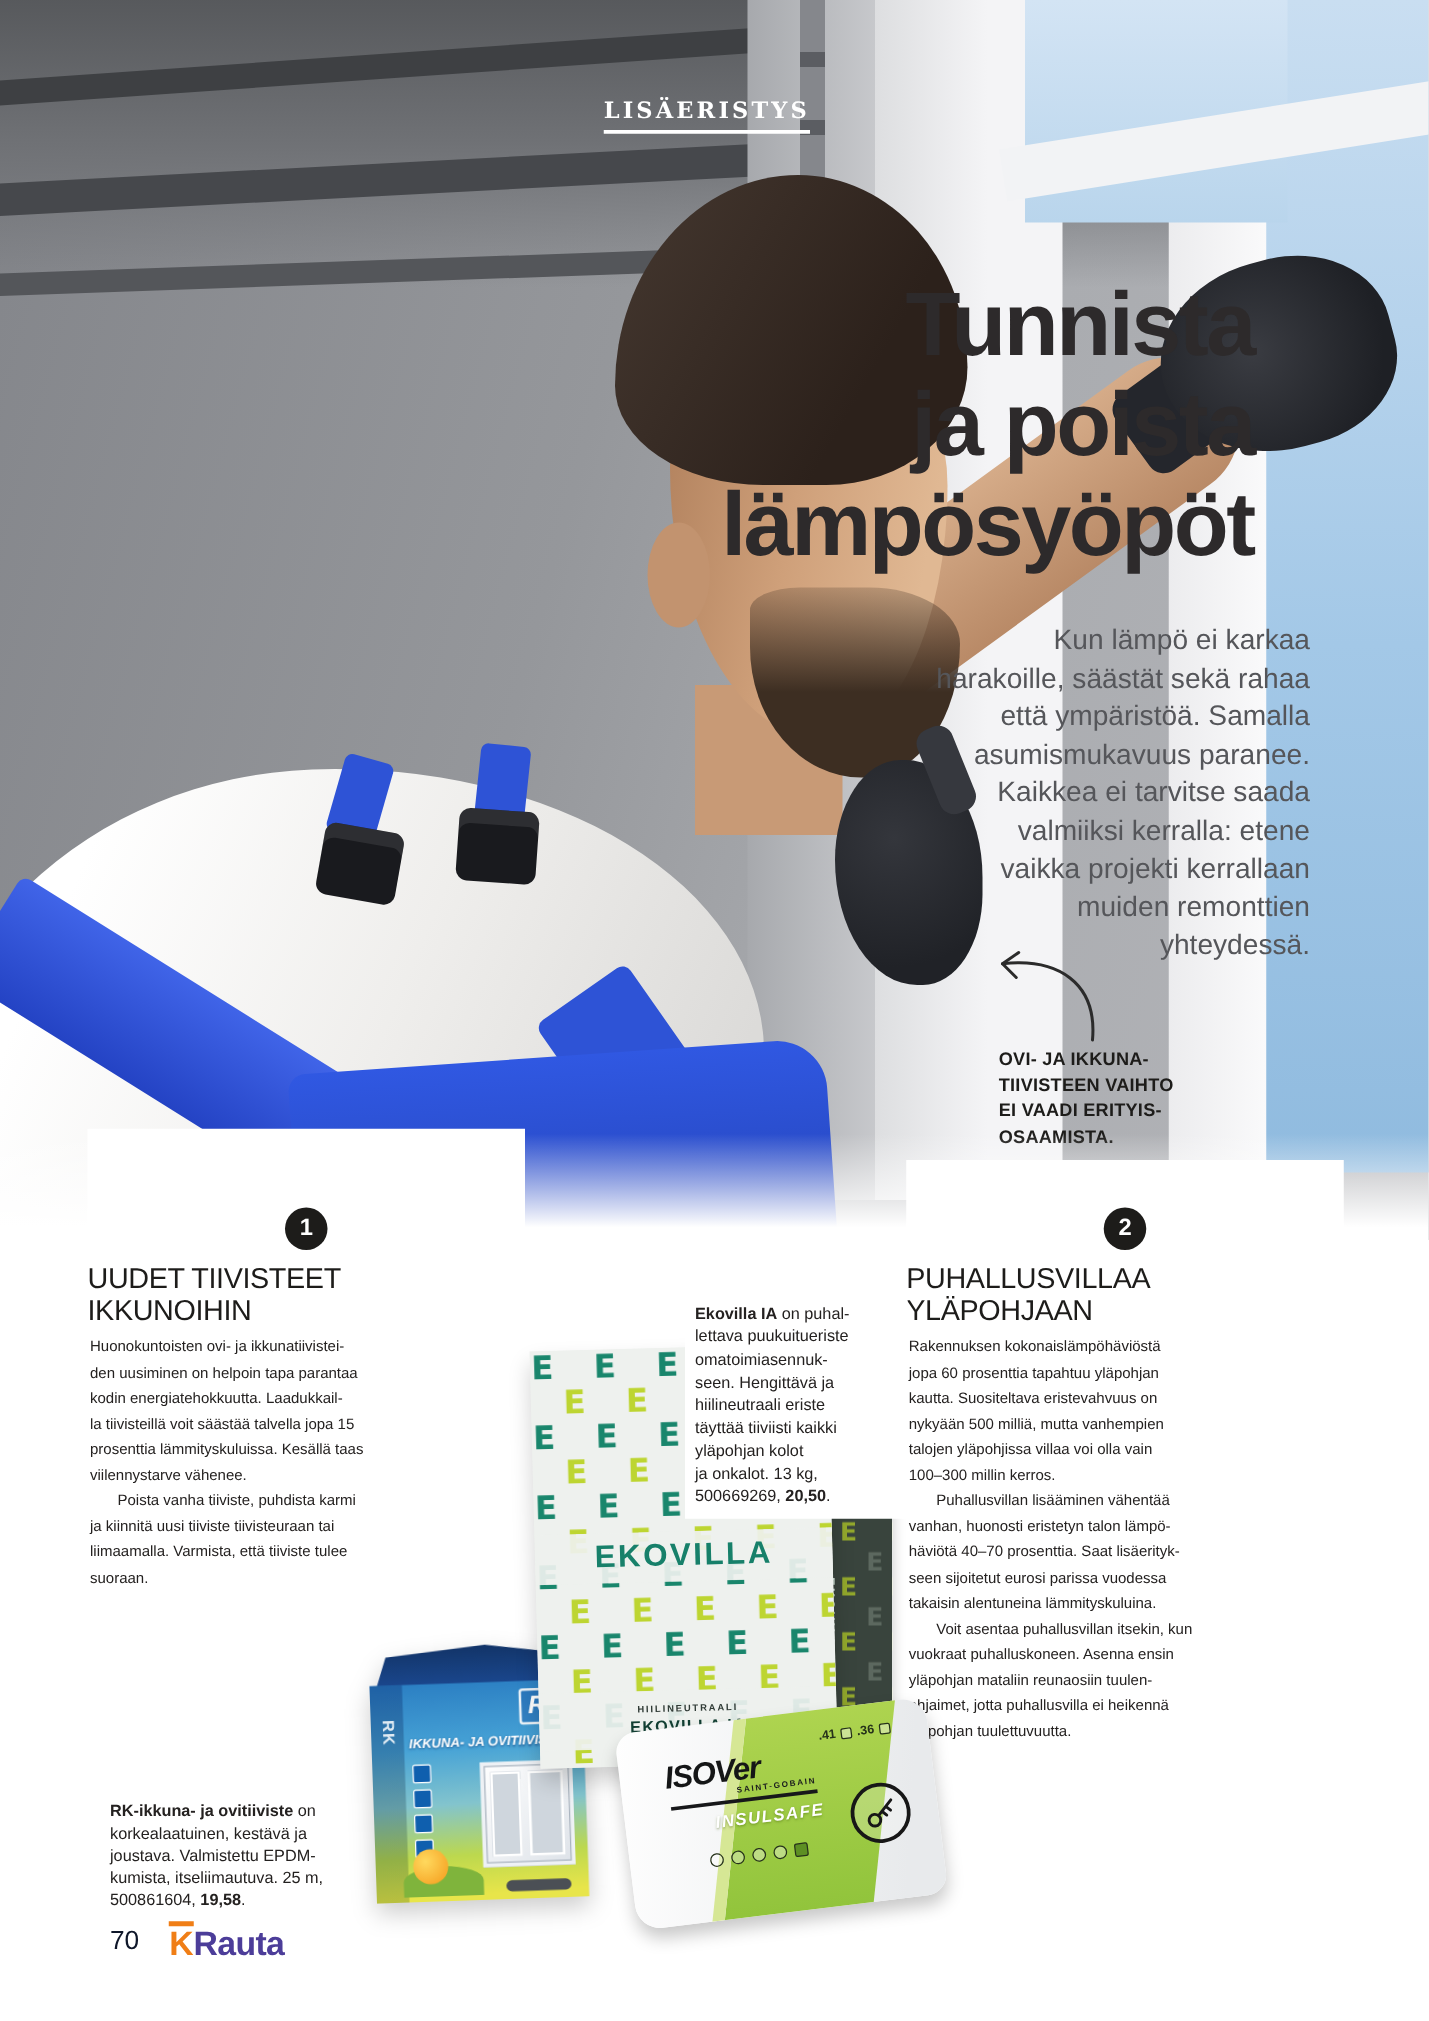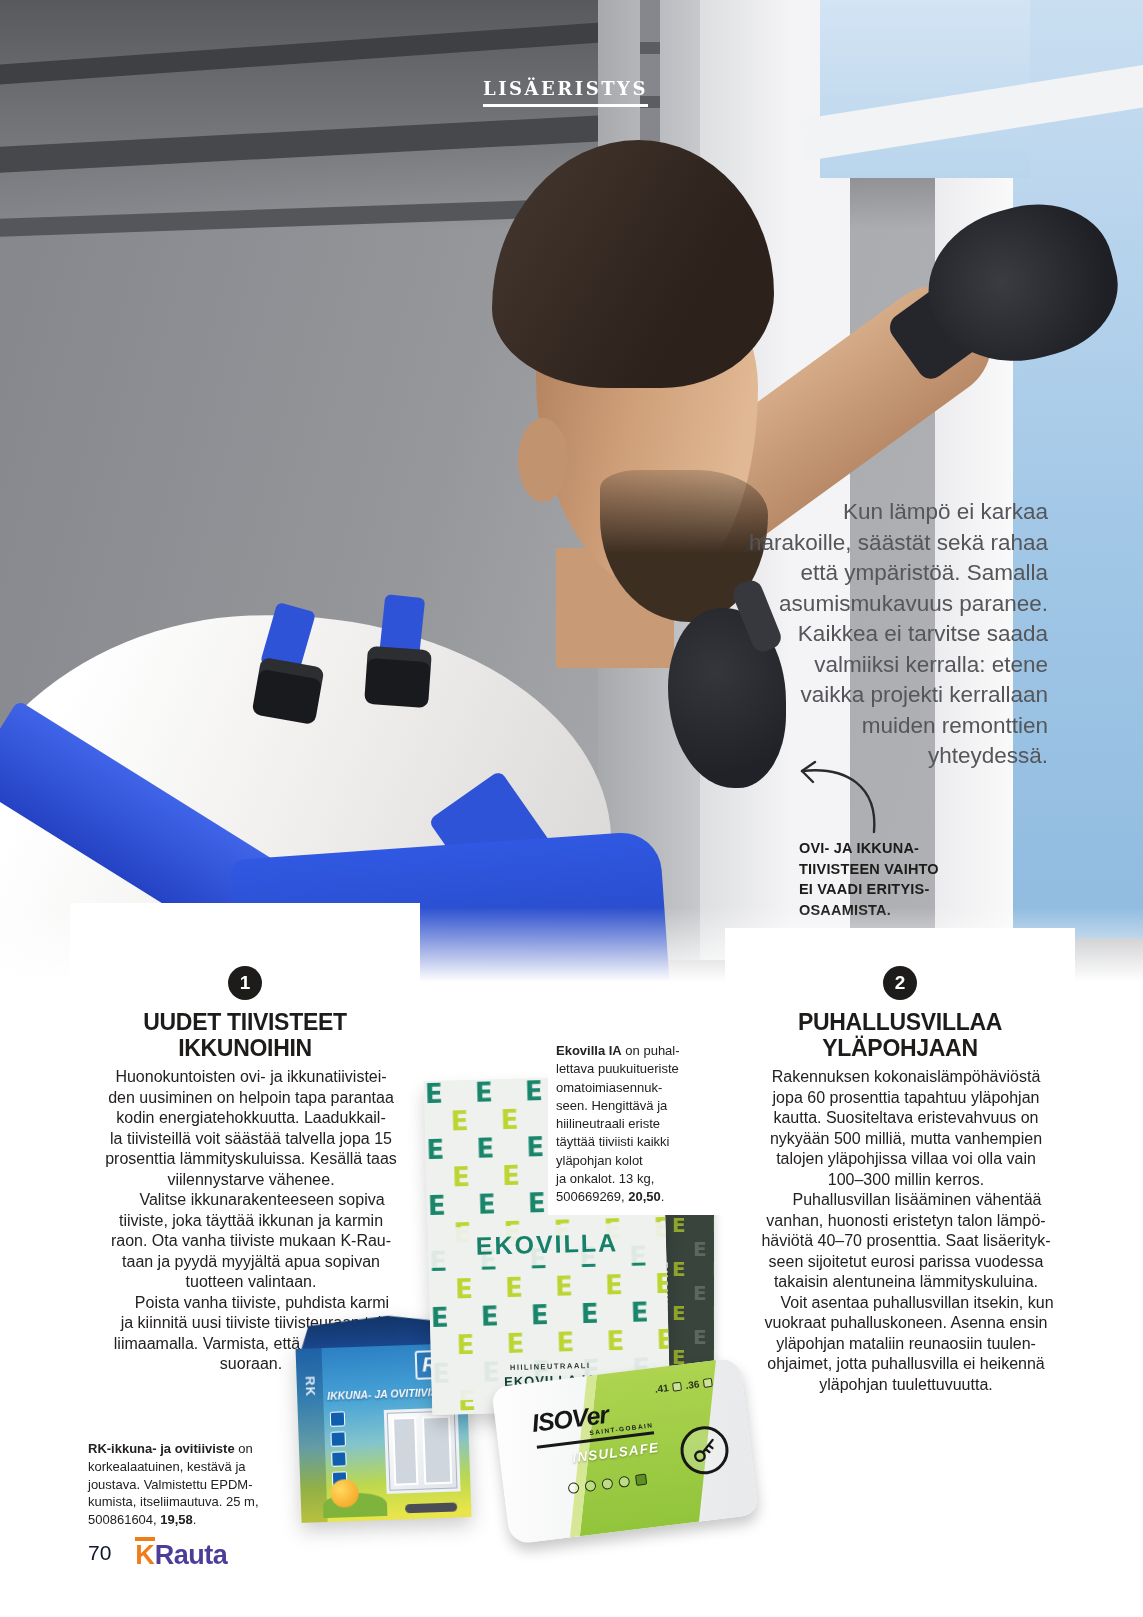--- a/index.html
+++ b/index.html
@@ -77,23 +77,23 @@
   .callout-arrow path { stroke:#2b2b2b; stroke-width:2.4; fill:none; stroke-linecap:round; }
   .callout { position:absolute; left:799px; top:838px; width:200px; text-align:left;
              font-size:14.5px; line-height:20.5px; font-weight:800; color:#1d1c1a; letter-spacing:.2px; }
 
   
   .panel { position:absolute; background:#fff; z-index:1; }
   .panel-left { left:70px; top:903px; width:350px; padding-top:63px; }
   .panel-right { left:725px; top:928px; width:350px; padding-top:38px; }
   .badge { width:34px; height:34px; border-radius:50%; background:#1d1c1a; color:#fff;
            display:flex; align-items:center; justify-content:center; font-size:19px; font-weight:800; margin:0 auto; }
-  .sec-h { margin:9px auto 6px; text-align:center; font-size:23px; line-height:26px; font-weight:700;
+  .sec-h { margin:9px auto 6px; text-align:left; font-size:23px; line-height:26px; font-weight:400;
            color:#1d1c1a; letter-spacing:-.3px; }
-  .body { margin:0 0 0 18px; width:326px; font-size:16px; line-height:20.5px; color:#242120;text-align:center; }
+  .body { margin:0 0 0 2px; width:326px; font-size:12px; line-height:20.5px; color:#242120; }
   .ind { text-indent:22px; }
 
   
   .blurb { position:absolute; font-size:13px; color:#242120; z-index:5; }
   .blurb strong { font-weight:800; }
   .eko-blurb { left:548px; top:1036px; width:178px; background:#fff; padding:6px 6px 8px 8px; line-height:18.3px; }
   .rk-blurb { left:88px; top:1440px; width:240px; line-height:17.8px; }
   .iso-blurb { left:753px; top:1438px; width:330px; line-height:17.6px; }
 
   
@@ -206,20 +206,23 @@
     <div class="ph face"></div>
     <div class="ph ear"></div>
     <div class="ph hair"></div>
     <div class="ph beard"></div>
     <div class="ph cuff"></div>
     <div class="ph glove-top"></div>
     <div class="ph glove-low"></div>
     <div class="ph thumb"></div>
 
     <div class="kicker">LISÄERISTYS</div>
+    <h1 class="title ml">Tunnista
+ja poista
+lämpösyöpöt</h1>
     <p class="intro ml">Kun lämpö ei karkaa
 harakoille, säästät sekä rahaa
 että ympäristöä. Samalla
 asumismukavuus paranee.
 Kaikkea ei tarvitse saada
 valmiiksi kerralla: etene
 vaikka projekti kerrallaan
 muiden remonttien
 yhteydessä.</p>
     <svg class="callout-arrow" viewBox="0 0 92 80">
@@ -237,25 +240,20 @@
       <span>1</span>
     </div>
     <h2 class="sec-h ml">UUDET TIIVISTEET
 IKKUNOIHIN</h2>
     <p class="body ml">Huonokuntoisten ovi- ja ikkunatiivistei-
 den uusiminen on helpoin tapa parantaa
 kodin energiatehokkuutta. Laadukkail-
 la tiivisteillä voit säästää talvella jopa 15
 prosenttia lämmityskuluissa. Kesällä taas
 viilennystarve vähenee.</p>
-    <p class="body ml ind">Valitse ikkunarakenteeseen sopiva
-tiiviste, joka täyttää ikkunan ja karmin
-raon. Ota vanha tiiviste mukaan K-Rau-
-taan ja pyydä myyjältä apua sopivan
-tuotteen valintaan.</p>
     <p class="body ml ind">Poista vanha tiiviste, puhdista karmi
 ja kiinnitä uusi tiiviste tiivisteuraan tai
 liimaamalla. Varmista, että tiiviste tulee
 suoraan.</p>
   </section>
 
   <section class="panel panel-right">
     <div class="badge">
       <span>2</span>
     </div>

